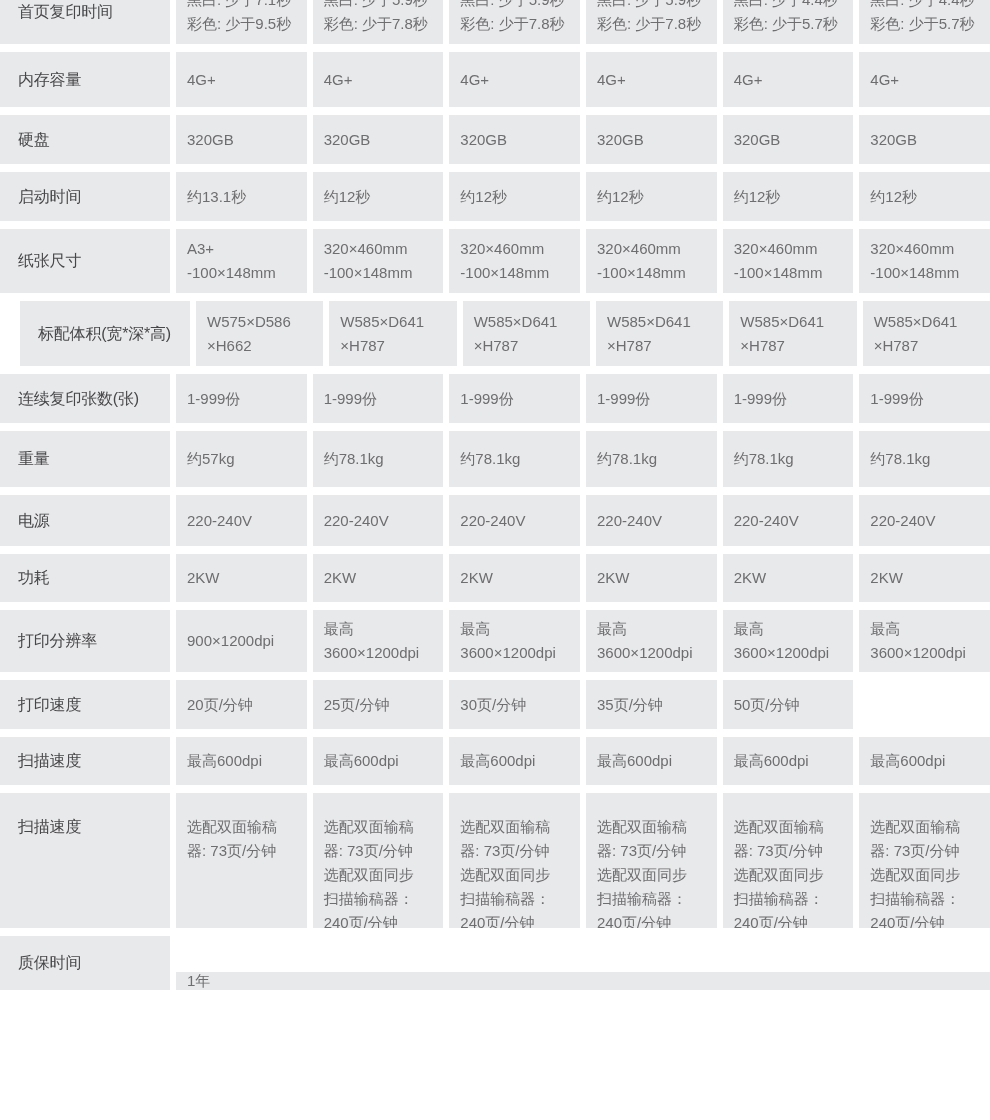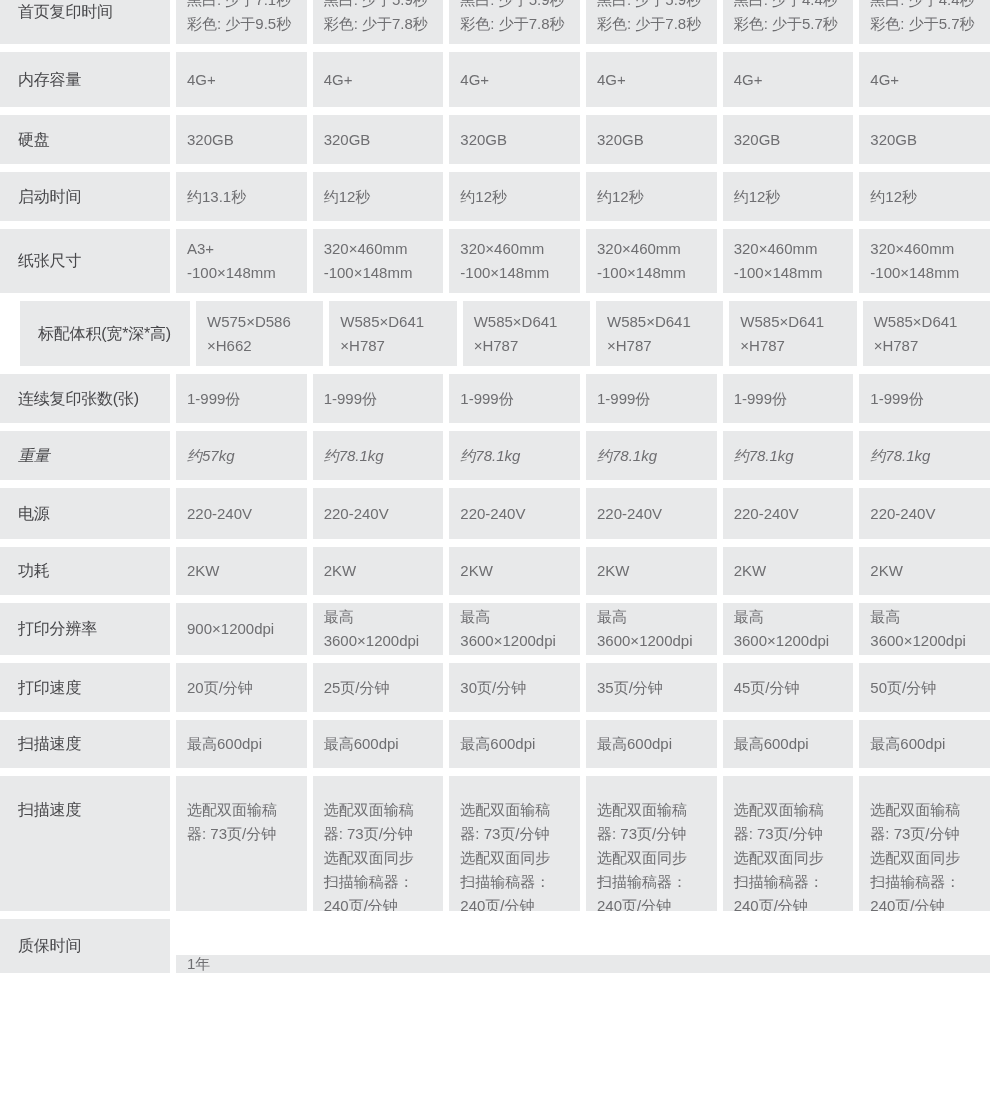--- a/index.html
+++ b/index.html
@@ -138,21 +138,21 @@
       </div>
       <div class="spec-row" style="height: 49px;">
         <div class="cell label">连续复印张数(张)</div>
         <div class="cell value">1-999份</div>
         <div class="cell value">1-999份</div>
         <div class="cell value">1-999份</div>
         <div class="cell value">1-999份</div>
         <div class="cell value">1-999份</div>
         <div class="cell value">1-999份</div>
       </div>
-      <div class="spec-row" style="height: 49px; font-style: italic;">
+      <div class="spec-row" style="height: 56px;">
         <div class="cell label">重量</div>
         <div class="cell value">约57kg</div>
         <div class="cell value">约78.1kg</div>
         <div class="cell value">约78.1kg</div>
         <div class="cell value">约78.1kg</div>
         <div class="cell value">约78.1kg</div>
         <div class="cell value">约78.1kg</div>
       </div>
       <div class="spec-row" style="height: 51px;">
         <div class="cell label">电源</div>
@@ -165,41 +165,40 @@
       </div>
       <div class="spec-row" style="height: 48px;">
         <div class="cell label">功耗</div>
         <div class="cell value">2KW</div>
         <div class="cell value">2KW</div>
         <div class="cell value">2KW</div>
         <div class="cell value">2KW</div>
         <div class="cell value">2KW</div>
         <div class="cell value">2KW</div>
       </div>
-      <div class="spec-row" style="height: 52px; border-radius: 27px;">
+      <div class="spec-row" style="height: 62px; border-radius: 27px;">
         <div class="cell label">打印分辨率</div>
         <div class="cell value">900×1200dpi</div>
         <div class="cell value">最高
 3600×1200dpi</div>
         <div class="cell value">最高
 3600×1200dpi</div>
         <div class="cell value">最高
 3600×1200dpi</div>
         <div class="cell value">最高
 3600×1200dpi</div>
         <div class="cell value">最高
 3600×1200dpi</div>
       </div>
       <div class="spec-row" style="height: 49px; border-radius: 19px;">
         <div class="cell label">打印速度</div>
         <div class="cell value">20页/分钟</div>
         <div class="cell value">25页/分钟</div>
         <div class="cell value">30页/分钟</div>
         <div class="cell value">35页/分钟</div>
-        <div class="cell value">45页/分钟</div>
         <div class="cell value">50页/分钟</div>
       </div>
       <div class="spec-row" style="height: 48px;">
         <div class="cell label">扫描速度</div>
         <div class="cell value">最高600dpi</div>
         <div class="cell value">最高600dpi</div>
         <div class="cell value">最高600dpi</div>
         <div class="cell value">最高600dpi</div>
         <div class="cell value">最高600dpi</div>
         <div class="cell value">最高600dpi</div>

